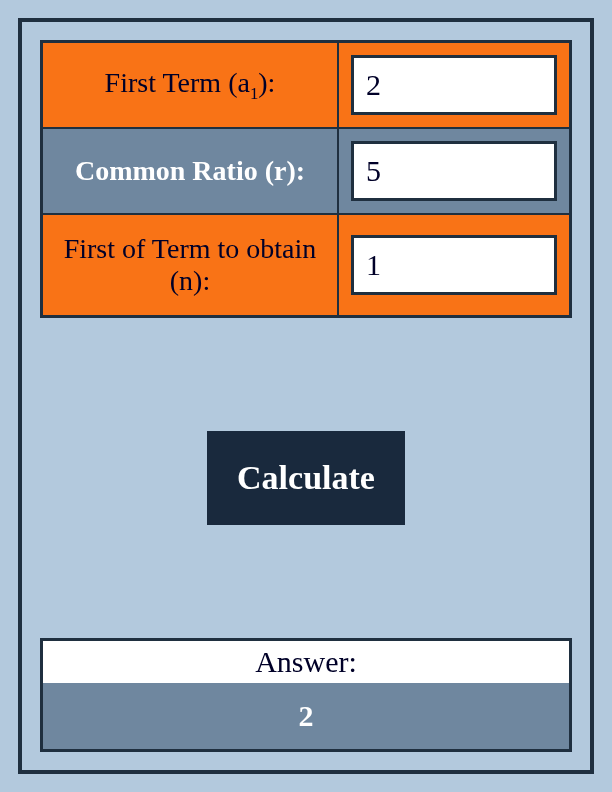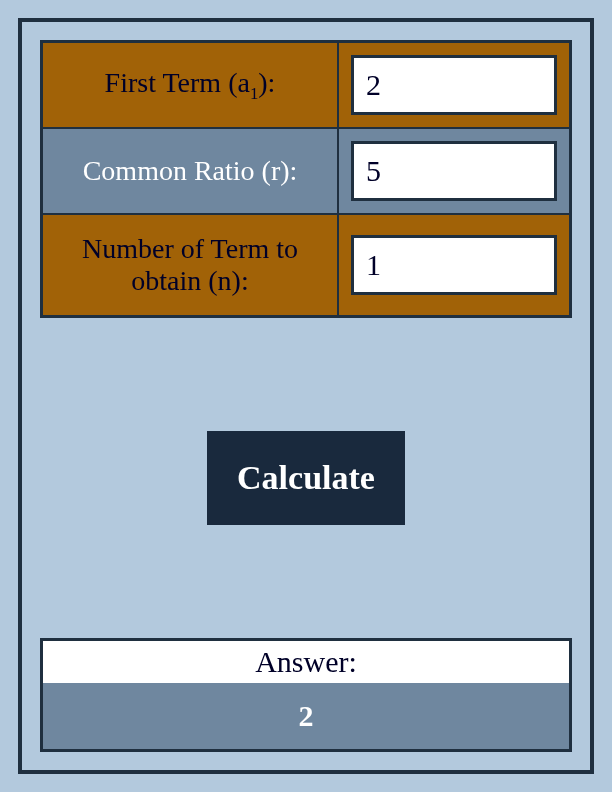--- a/index.html
+++ b/index.html
@@ -13,31 +13,31 @@
     .panel {
       width: 100%;
       height: 100%;
       border: 4px solid #1f2f3f;
       padding: 18px;
       display: flex;
       flex-direction: column;
     }
     .form-table {
       border: 3px solid #1f2f3f;
-      background: #a16207;
+      background: #f97316;
     }
     .form-row {
       display: flex;
       align-items: stretch;
       border-bottom: 2px solid #1f2f3f;
     }
     .form-row:last-child { border-bottom: none; }
     .row-alt .label-cell,
     .row-alt .input-cell-bg { background: #6f879f; }
-    .row-alt .label-cell { color: #ffffff; }
+    .row-alt .label-cell { color: #ffffff; font-weight: bold; }
     .label-cell {
       flex: 1;
       display: flex;
       align-items: center;
       justify-content: center;
       text-align: center;
       padding: 18px 10px;
       font-size: 28px;
       color: #000028;
       border-right: 2px solid #1f2f3f;
@@ -113,21 +113,21 @@
     </div>
 
     <div class="form-row row-alt">
       <div class="label-cell">Common Ratio (r):</div>
       <div class="input-cell">
         <input class="text-input" type="text" value="5" style="">
       </div>
     </div>
 
     <div class="form-row">
-      <div class="label-cell">Number of Term to obtain (n):</div>
+      <div class="label-cell">First of Term to obtain (n):</div>
       <div class="input-cell">
         <input class="text-input" type="text" value="1" style="">
       </div>
     </div>
 
   </div>
 
   <div class="calc-wrap">
     <button class="calc-btn">Calculate</button>
   </div>

